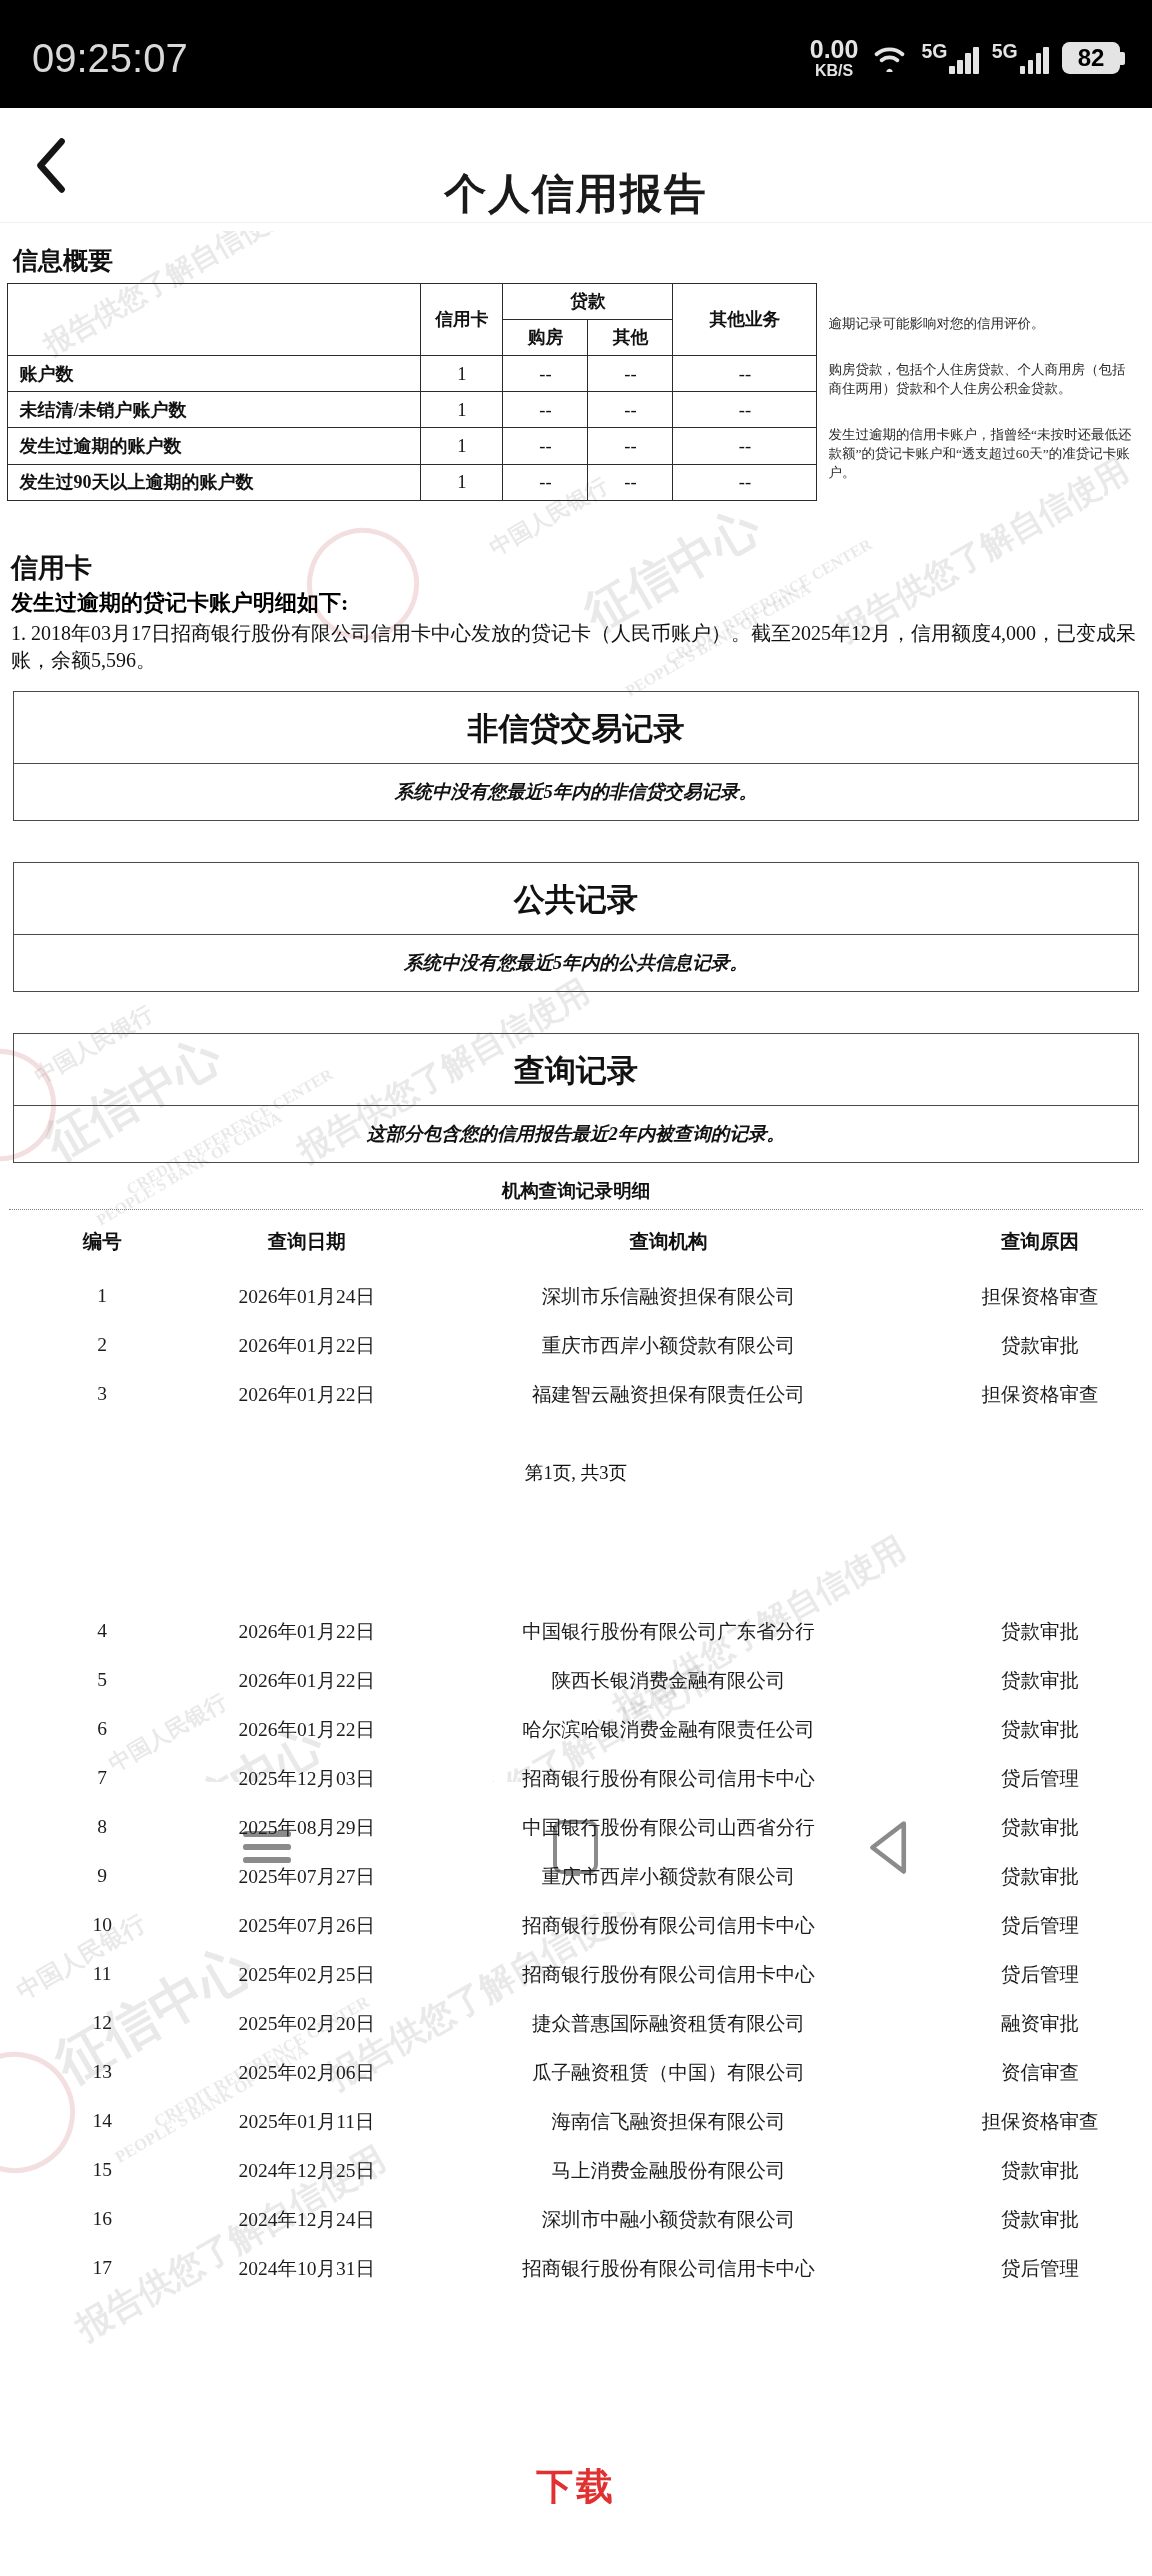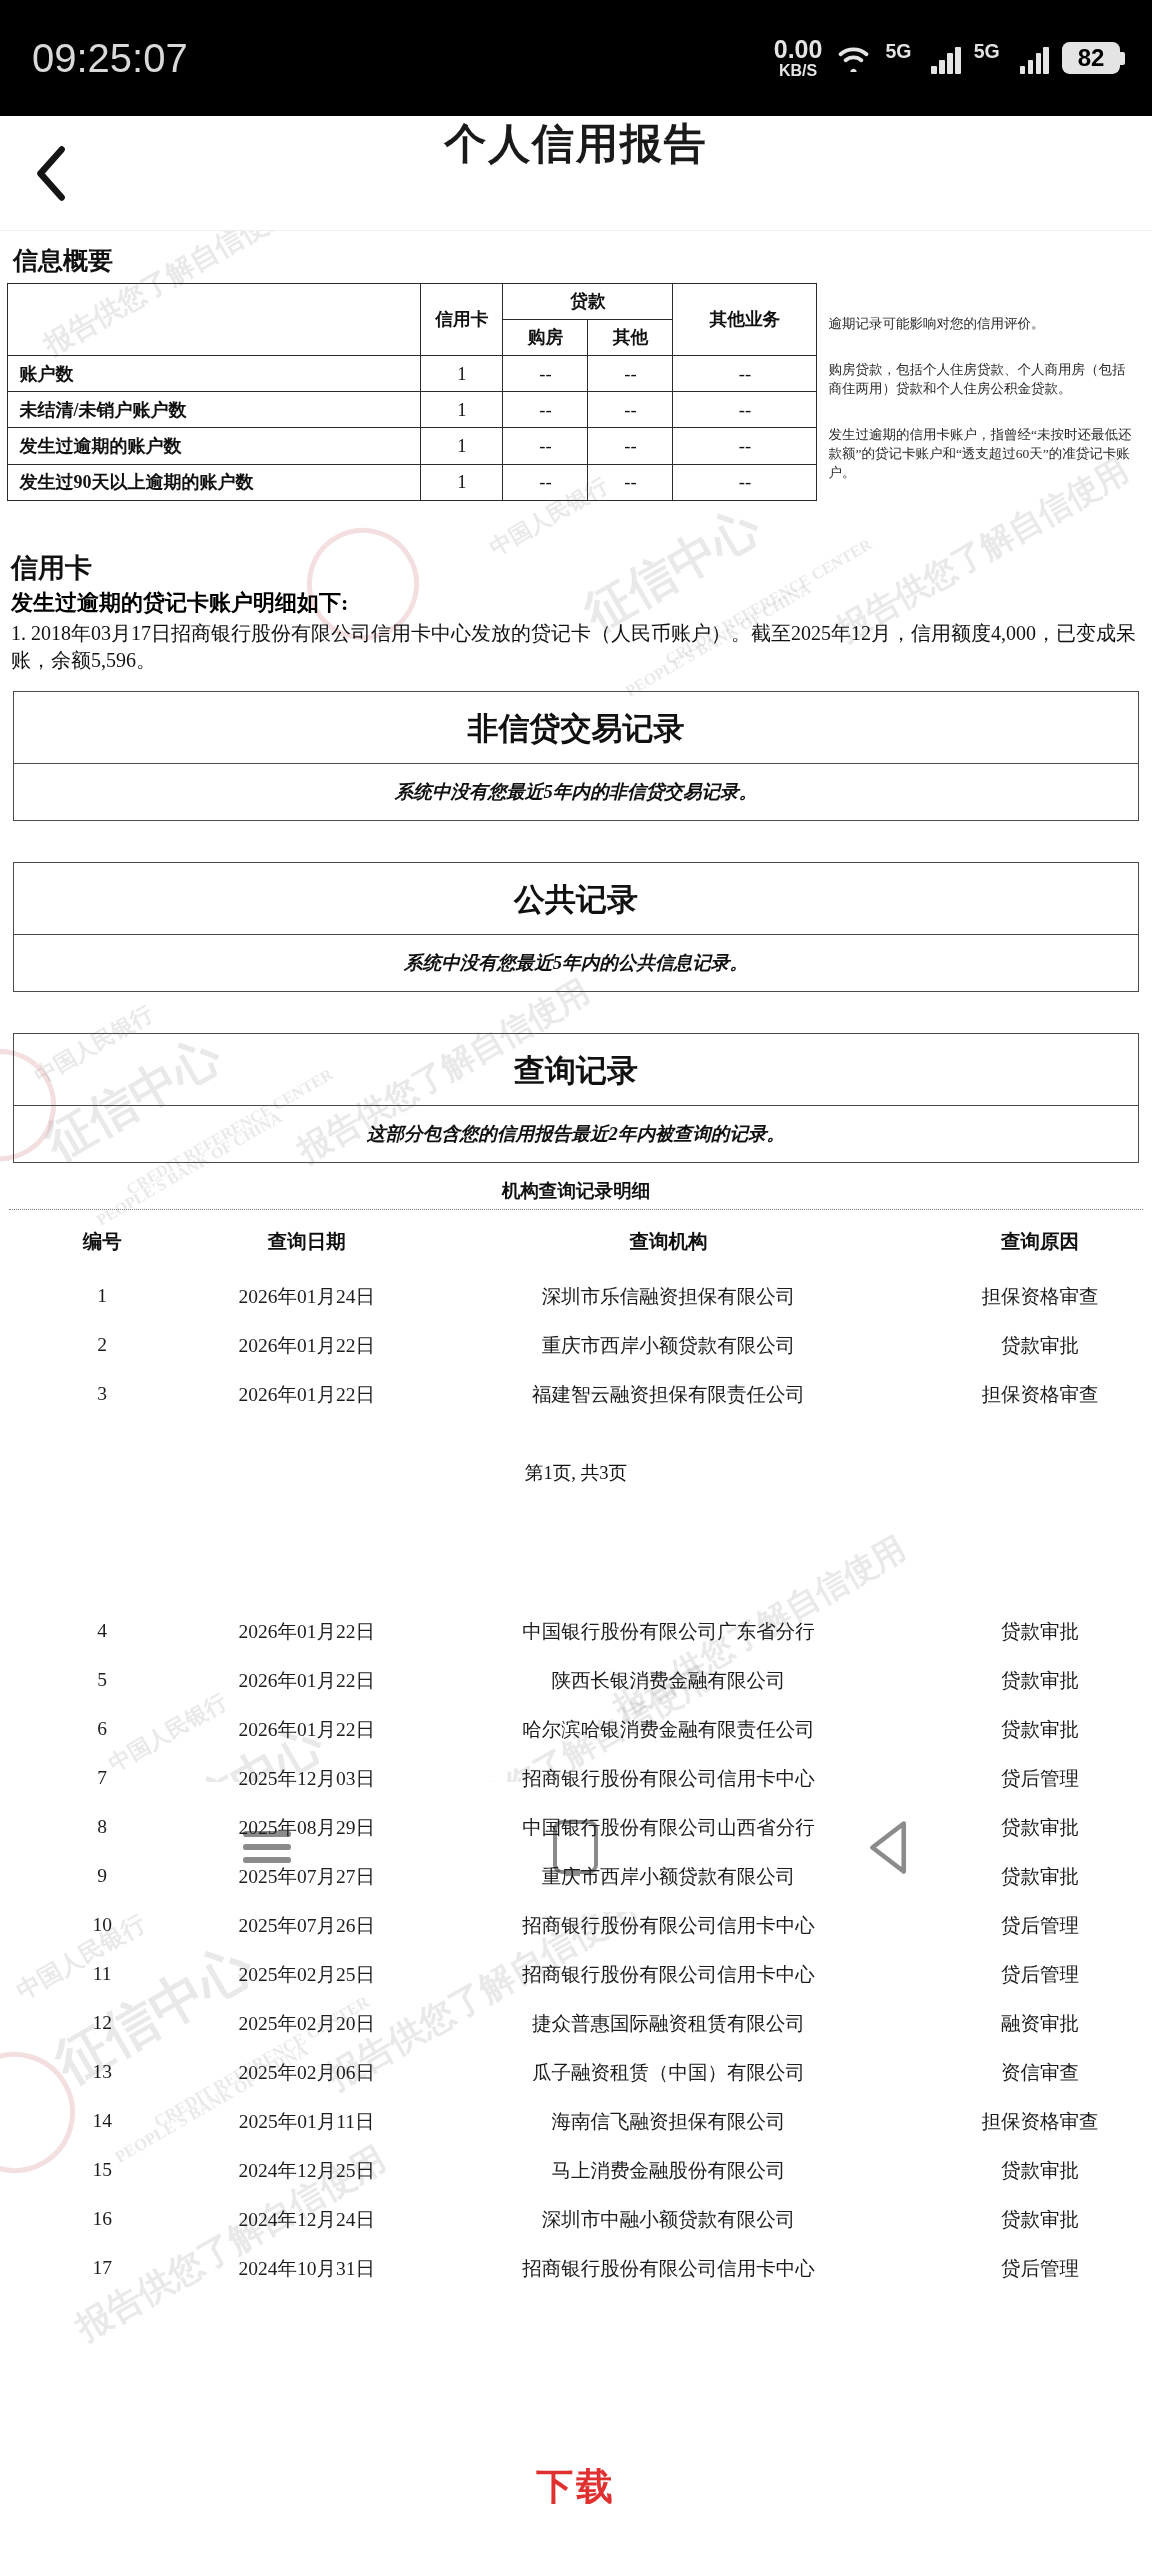--- a/index.html
+++ b/index.html
@@ -17,42 +17,42 @@
     background: #000; color: #d8d8d8;
     display: flex; align-items: center; justify-content: space-between;
     padding: 0 32px;
   }
   .clock { font-size: 40px; letter-spacing: 0px; color: #d9d9d9; font-weight: 400; }
   .status-right { display: flex; align-items: center; gap: 13px; }
   .kbs { display: flex; flex-direction: column; align-items: center; line-height: 1.0; }
   .kbs .kb-val { font-size: 25px; color: #e4e4e4; font-weight: 600; }
   .kbs .kb-unit { font-size: 16px; color: #e4e4e4; font-weight: 600; margin-top: 0.9px; }
   .wifi-ico { width: 37px; height: 28px; position: relative; }
-  .netgrp { display: flex; align-items: flex-end; gap: 20px; }
+  .netgrp { display: flex; align-items: flex-end; gap: 2px; }
   .gtag { font-size: 19.5px; color: #e4e4e4; font-weight: 600; line-height: 1; margin-bottom: 12px; }
   .bars { display: flex; align-items: flex-end; gap: 2.3px; height: 28px; }
   .bars i { display: block; width: 5.6px; background: #e4e4e4; border-radius: 0.9px; }
   .bars i:nth-child(1) { height: 7.4px; }
   .bars i:nth-child(2) { height: 14px; }
   .bars i:nth-child(3) { height: 20.4px; }
   .bars i:nth-child(4) { height: 27px; }
   .battery {
     position: relative; background: #e4e4e4; color: #000;
     border-radius: 7.4px; padding: 1.9px 8.4px 2.8px;
     font-size: 24px; font-weight: 700; line-height: 1.15; min-width: 58px; text-align: center;
   }
   .battery::after {
     content: ""; position: absolute; right: -4.6px; top: 10.2px;
     width: 4.6px; height: 13px; background: #e4e4e4; border-radius: 0 1.9px 1.9px 0;
   }
 
   
   .appbar {
-    position: absolute; top: 116px; left: 0; width: 1152px; height: 115px;
-    background: #fff; display: flex; align-items: flex-start;
+    position: absolute; top: 108px; left: 0; width: 1152px; height: 115px;
+    background: #fff; display: flex; align-items: flex-end;
     border-bottom: 0.9px solid #efefef;
   }
   .back-btn {
     width: 102px; height: 100%; display: flex; align-items: center; justify-content: center;
   }
   .back-btn svg { display: block; }
   .app-title {
     position: absolute; left: 0; right: 0; text-align: center;
     font-size: 42px; font-weight: 700; color: #1a1a1a; letter-spacing: 1.9px;
   }

